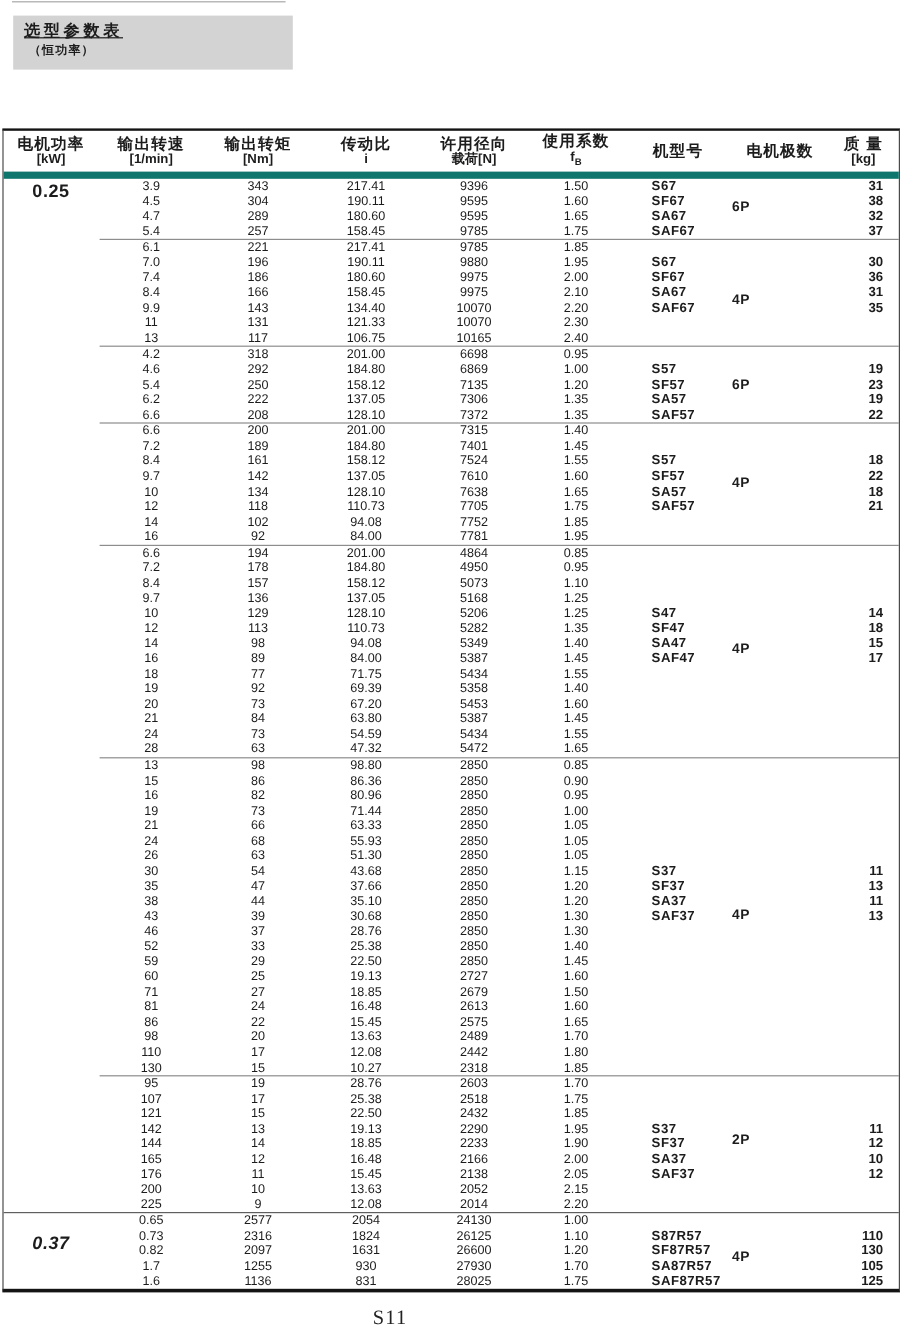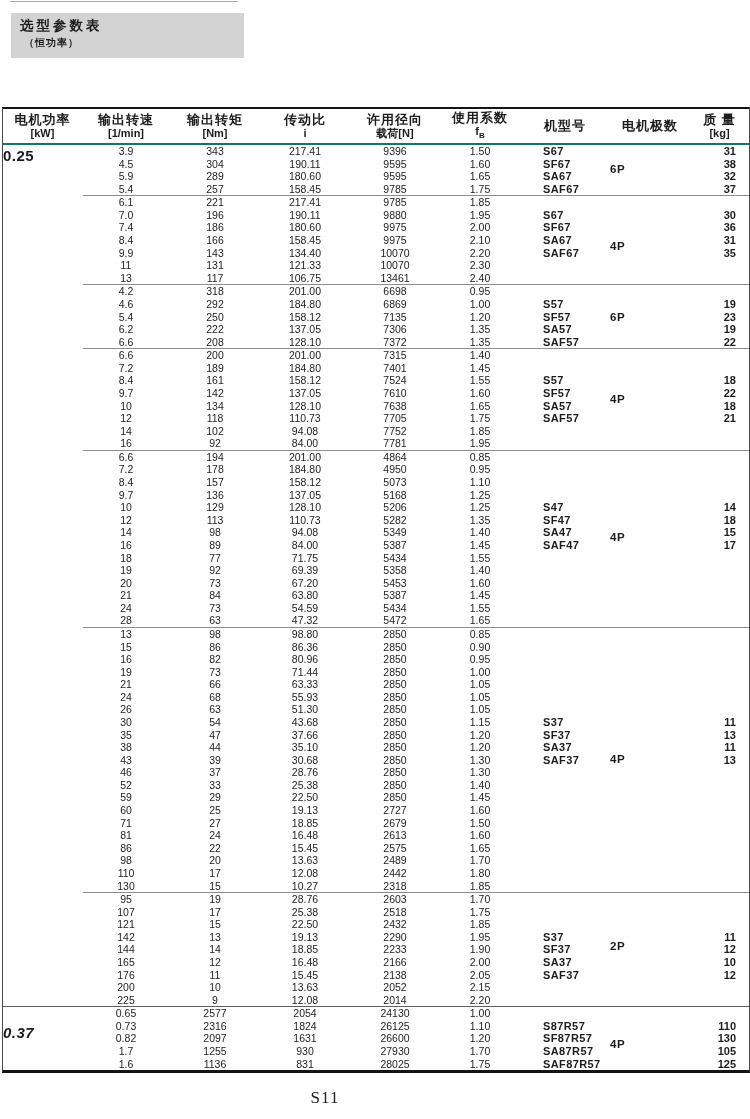--- a/index.html
+++ b/index.html
@@ -8,43 +8,43 @@
     font-family:"Liberation Sans", sans-serif;color:#1c1c1c;
     overflow:hidden;
   }
   
   .topline{position:absolute;left:10px;top:1px;width:228px;height:0;border-top:1px solid #a9a9a9;}
   
   .titlebox{
     position:absolute;left:11px;top:13px;width:233px;height:45px;
     background:#d3d3d3;padding:4px 0 0 9px;box-sizing:border-box;
   }
-  .titlebox .t1{font-size:13.5px;font-weight:bold;letter-spacing:3px;line-height:17px;}
+  .titlebox .t1{font-size:13.5px;font-weight:bold;letter-spacing:3px;line-height:17px;text-decoration:underline;}
   .titlebox .t2{font-size:10px;font-weight:bold;letter-spacing:1px;line-height:17px;padding-left:4px;}
 
   
   .table{
     position:absolute;left:2px;top:107px;width:746px;
     border-left:1px solid #4a4a4a;border-right:1px solid #4a4a4a;
     border-top:2px solid #141414;border-bottom:3px solid #141414;
     box-sizing:content-box;background:#fff;
   }
   .grid{display:grid;grid-template-columns:79px 88px 90px 90px 90px 80px 90px 80px 1fr;}
-  .thead{border-bottom:2px solid #0f766e;padding:2px 0 2px 0;}
+  .thead{border-bottom:6px solid #0f766e;padding:2px 0 2px 0;}
   .thead .hc{display:flex;flex-direction:column;justify-content:center;align-items:center;height:30px;}
   .thead .l1{font-size:13px;font-weight:600;line-height:15px;letter-spacing:1px;white-space:nowrap;}
   .thead .l2{font-size:11px;font-weight:bold;line-height:13px;white-space:nowrap;}
   .thead sub{font-size:8px;font-weight:bold;}
   .thead .single{}
   .thead .single .l1{line-height:30px;}
 
   .section{position:relative;}
   .section + .section{border-top:1.6px solid #5f5f5f;}
   .power-label{
-    position:absolute;left:0;top:2px;width:79px;text-align:left;
+    position:absolute;left:0;top:2px;width:79px;text-align:center;
     font-weight:bold;font-size:15px;letter-spacing:0.5px;
   }
   .section:nth-child(2) .power-label{top:17px;font-style:italic;}
   .block{position:relative;}
   .blocksep{height:0;border-top:1.5px solid #8d8d8d;margin-left:80px;}
   .row{height:12.58px;align-items:center;}
   .row > span{font-size:10.5px;text-align:center;line-height:12.58px;white-space:nowrap;}
   .row .c-model{text-align:left;padding-left:23px;font-weight:bold;font-size:11px;letter-spacing:0.4px;}
   .row .c-weight{text-align:right;padding-right:13px;font-weight:bold;font-size:11px;}
   .poles-label{
@@ -124,21 +124,21 @@
             <span>304</span>
             <span>190.11</span>
             <span>9595</span>
             <span>1.60</span>
             <span class="c-model">SF67</span>
             <span></span>
             <span class="c-weight">38</span>
           </div>
           <div class="row grid">
             <span></span>
-            <span>5.9</span>
+            <span>4.7</span>
             <span>289</span>
             <span>180.60</span>
             <span>9595</span>
             <span>1.65</span>
             <span class="c-model">SA67</span>
             <span></span>
             <span class="c-weight">32</span>
           </div>
           <div class="row grid">
             <span></span>
@@ -219,21 +219,21 @@
             <span>2.30</span>
             <span class="c-model"></span>
             <span></span>
             <span class="c-weight"></span>
           </div>
           <div class="row grid">
             <span></span>
             <span>13</span>
             <span>117</span>
             <span>106.75</span>
-            <span>13461</span>
+            <span>10165</span>
             <span>2.40</span>
             <span class="c-model"></span>
             <span></span>
             <span class="c-weight"></span>
           </div>
           <div class="poles-label" style="top: 43.32px;">4P</div>
         </div>
         <div class="blocksep"></div>
         <div class="block">
           <div class="row grid">

